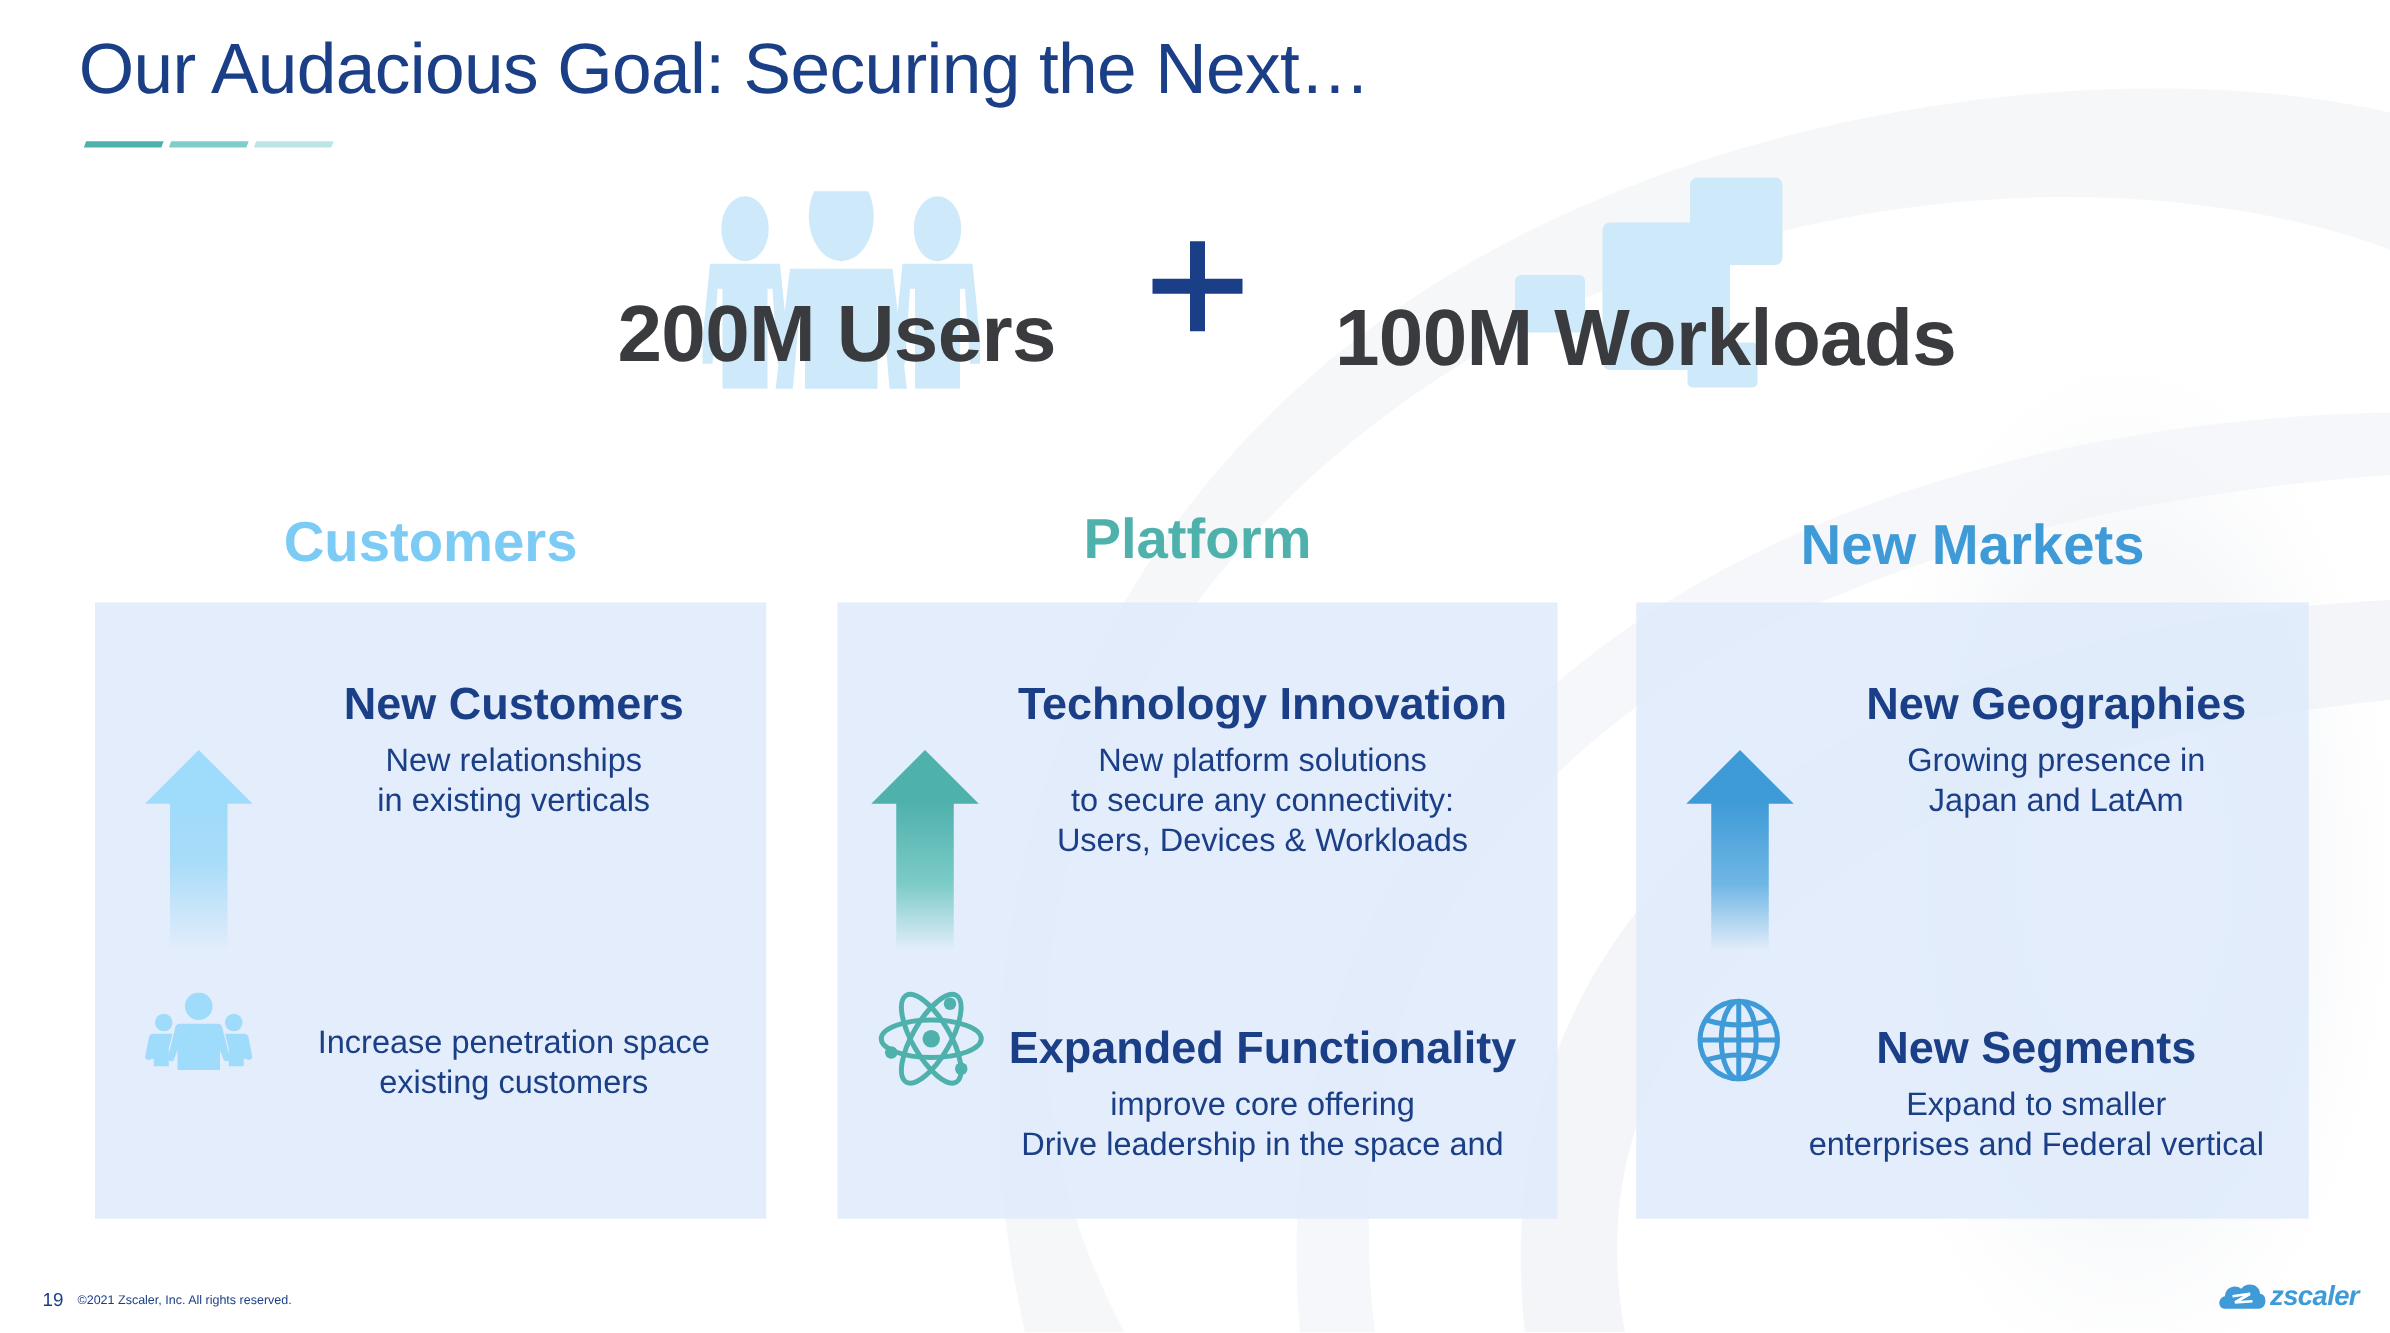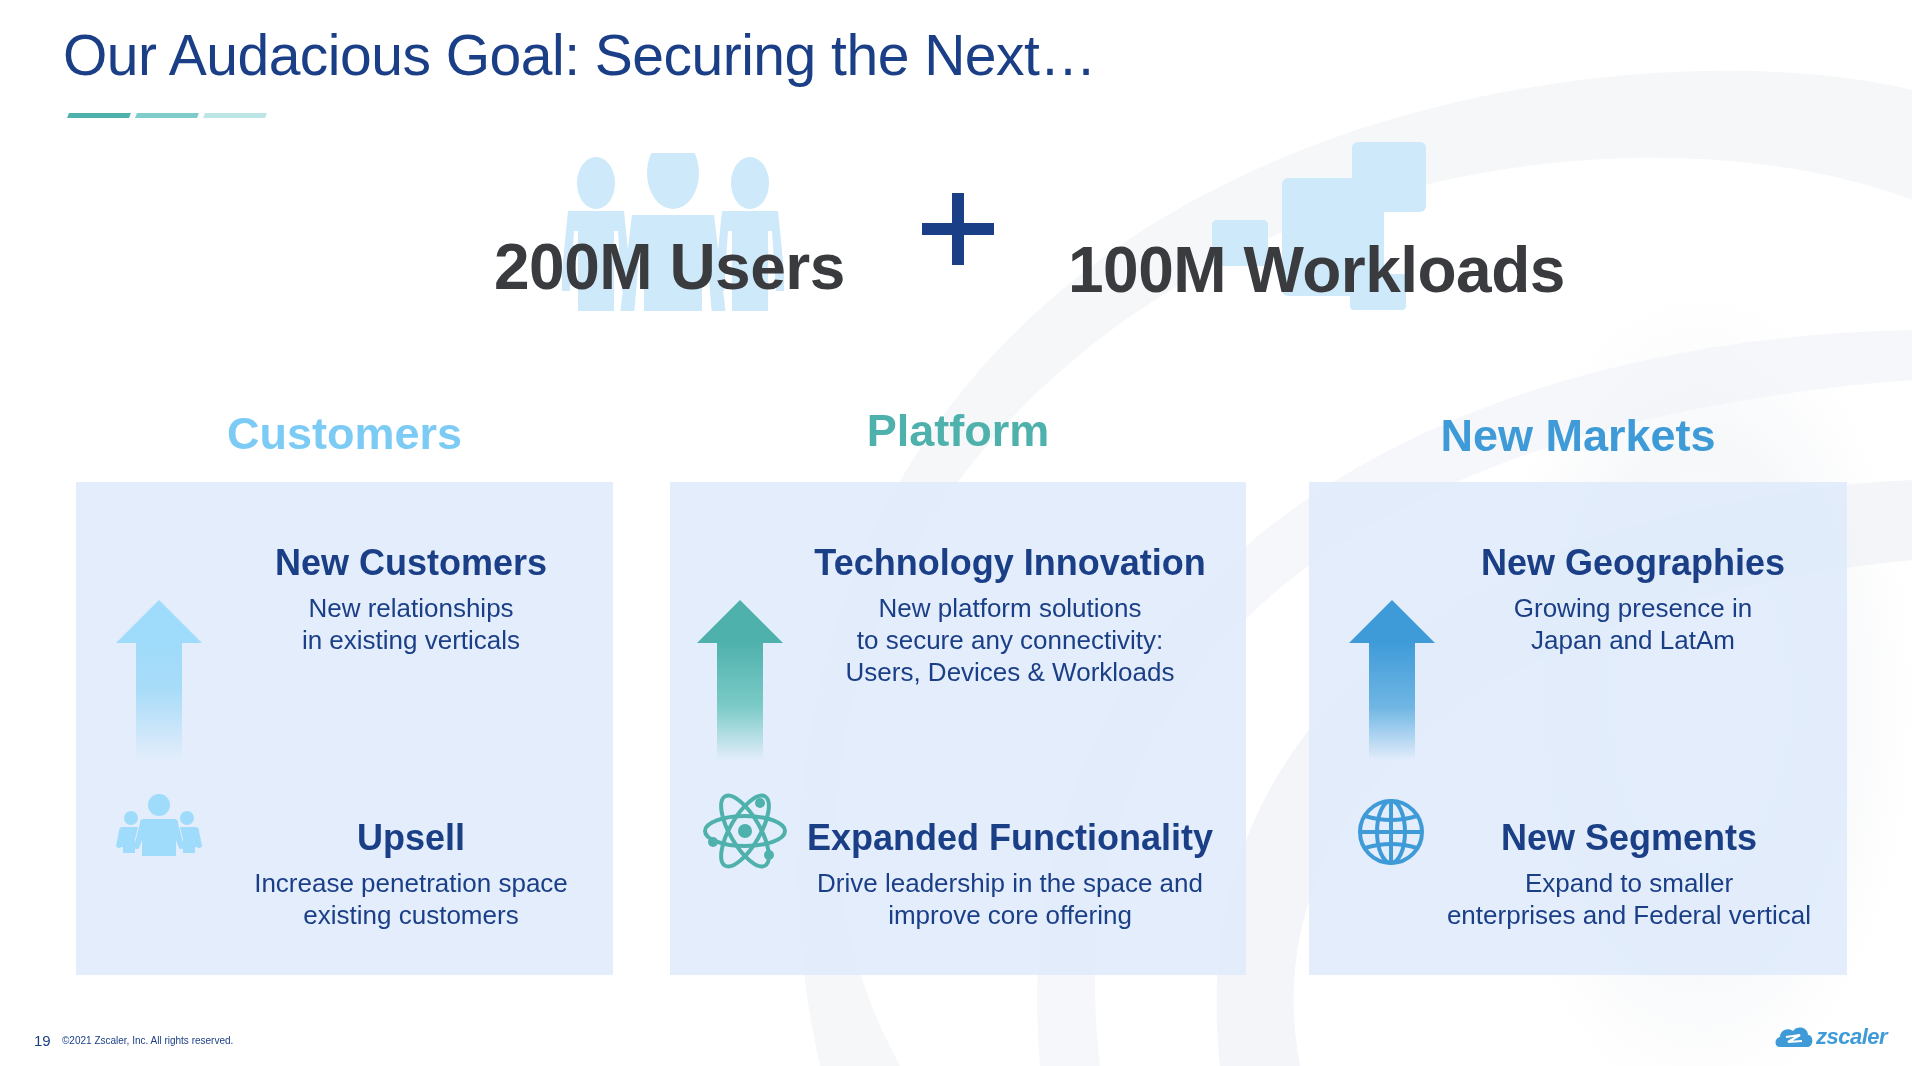--- a/index.html
+++ b/index.html
@@ -112,21 +112,20 @@
     <g fill="#9fdbfa">
       <circle cx="43" cy="11" r="11"></circle>
       <path d="M28 25 h30 a4 4 0 0 1 4 4 l6 24 a3 3 0 0 1 -5 1 l-3 -8 l0 16 l-34 0 l0 -16 l-3 8 a3 3 0 0 1 -5 -1 l6 -24 a4 4 0 0 1 4 -4 z"></path>
       <circle cx="15" cy="24" r="7"></circle>
       <path d="M6 33 h16 l-3 12 l0 14 l-12 0 l0 -6 l-2 0 a3 3 0 0 1 -5 -1 l3 -15 a4 4 0 0 1 3 -4 z"></path>
       <circle cx="71" cy="24" r="7"></circle>
       <path d="M64 33 h16 a4 4 0 0 1 3 4 l3 15 a3 3 0 0 1 -5 1 l-2 0 l0 6 l-12 0 l0 -14 z"></path>
     </g>
   </svg>
   <div class="item" style="left:140px; width:390px; top:335px;">
-    <h3>Upsell</h3>
     <p>Increase penetration space</p>
     <p>existing customers</p>
   </div>
 </div>
 
 <div class="box box-platform">
   <div class="arrow" style="left:27px;">
     <div class="head" style="border-bottom-color:#4fb1ac;"></div>
     <div class="shaft" style="background: linear-gradient(to bottom, #4fb1ac 0%, #7ccbc8 55%, rgba(222,234,250,0) 100%);"></div>
   </div>
@@ -144,31 +143,31 @@
     </g>
     <g fill="#4fb1ac">
       <circle cx="43" cy="39" r="7"></circle>
       <circle cx="58" cy="11" r="5"></circle>
       <circle cx="11" cy="50" r="5"></circle>
       <circle cx="67" cy="63" r="5"></circle>
     </g>
   </svg>
   <div class="item" style="left:120px; width:440px; top:335px;">
     <h3>Expanded Functionality</h3>
+    <p>improve core offering</p>
     <p>Drive leadership in the space and</p>
-    <p>improve core offering</p>
   </div>
 </div>
 
 <div class="box box-markets">
   <div class="arrow" style="left:40px;">
     <div class="head" style="border-bottom-color:#3f9bd8;"></div>
     <div class="shaft" style="background: linear-gradient(to bottom, #3f9bd8 0%, #6fb6e4 55%, rgba(222,234,250,0) 100%);"></div>
   </div>
-  <div class="item" style="left:124px; width:400px; top:60px;">
+  <div class="item" style="left:136px; width:400px; top:60px;">
     <h3>New Geographies</h3>
     <p>Growing presence in</p>
     <p>Japan and LatAm</p>
   </div>
   <svg class="icon-box" style="left:48px; top:316px;" width="68" height="68" viewBox="0 0 68 68">
     <g fill="none" stroke="#3f9bd8" stroke-width="4">
       <circle cx="34" cy="34" r="31"></circle>
       <ellipse cx="34" cy="34" rx="14" ry="31"></ellipse>
       <line x1="34" y1="3" x2="34" y2="65"></line>
       <line x1="3" y1="34" x2="65" y2="34"></line>

